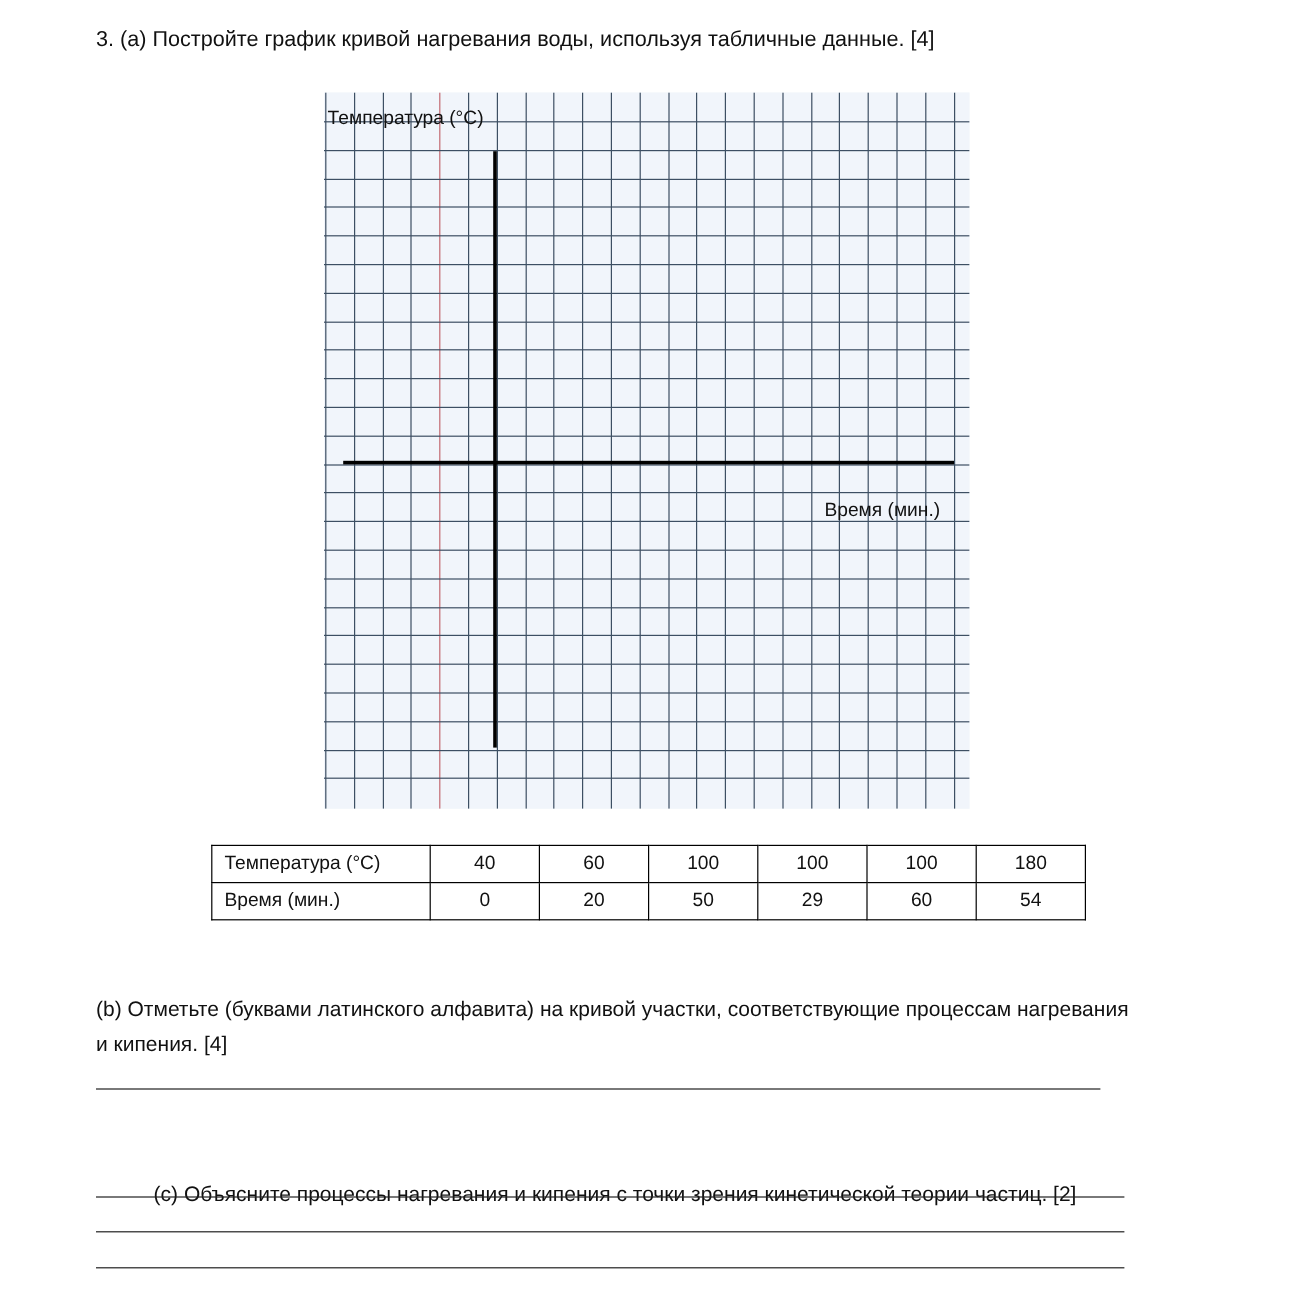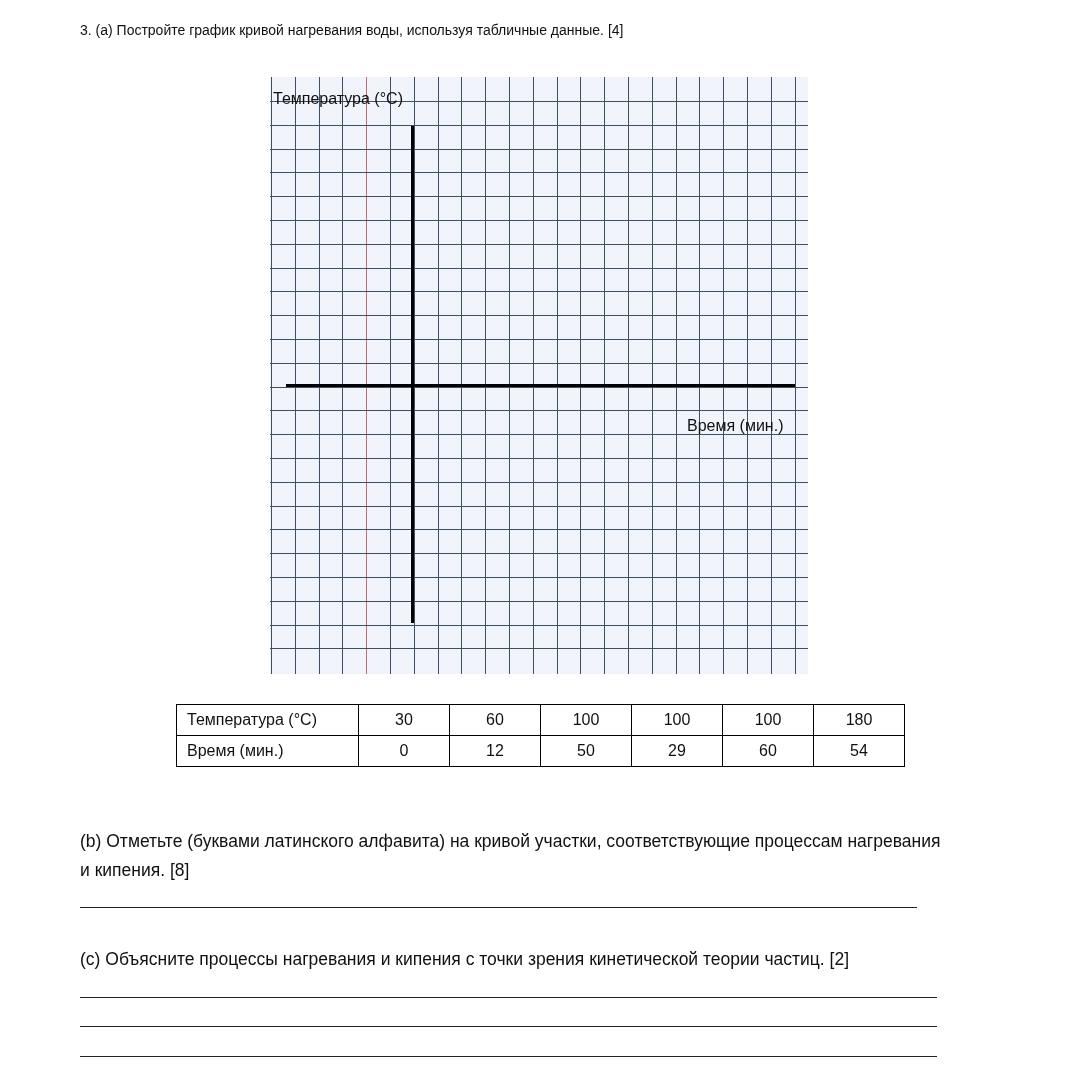--- a/index.html
+++ b/index.html
@@ -1,19 +1,19 @@
 <!DOCTYPE html>
 <html><head>
 <meta charset="utf-8">
 <style>
   html, body { margin: 0; padding: 0; background: #ffffff; }
   body { width: 1080px; height: 1079px; position: relative; overflow: hidden;
          font-family: "Liberation Sans", "DejaVu Sans", sans-serif; color: #111; }
   .abs { position: absolute; }
-  .q-title { left: 80px; top: 22px; font-size: 14px; white-space: nowrap; }
+  .q-title { left: 80px; top: 22px; font-size: 18px; white-space: nowrap; }
   .paper { left: 270px; top: 77px; width: 538px; height: 597px; background: #f1f5fb; overflow: hidden; }
   .gline-v { position: absolute; top: 0; bottom: 0; width: 1px; background: #3d4f63; }
   .gline-h { position: absolute; left: 0; right: 0; height: 1px; background: #3d4f63; }
   .gline-v.margin { background: #c26a72; width: 1px; }
   .axis-y { position: absolute; left: 141px; top: 49px; width: 3px; height: 497px; background: #000; }
   .axis-x { position: absolute; left: 16px; top: 307px; width: 509px; height: 3px; background: #000; }
   .ylabel { position: absolute; left: 3px; top: 13px; font-size: 16px; white-space: nowrap; color: #111; }
   .xlabel { position: absolute; left: 417px; top: 340px; font-size: 16px; white-space: nowrap; color: #111; }
   table.data { position: absolute; left: 176px; top: 704px; border-collapse: collapse; font-size: 16px; }
   table.data td { border: 1px solid #000; height: 30px; padding: 0; text-align: center; }
@@ -78,39 +78,39 @@
   <div class="ylabel">Температура (°C)</div>
   <div class="xlabel">Время (мин.)</div>
   <div class="axis-y"></div>
   <div class="axis-x"></div>
 </div>
 
 <table class="data">
   <tbody>
       <tr>
     <td class="head">Температура (°C)</td>
-    <td class="val">30</td>
+    <td class="val">40</td>
     <td class="val">60</td>
     <td class="val">100</td>
     <td class="val">100</td>
     <td class="val">100</td>
     <td class="val">180</td>
   </tr>
   <tr>
     <td class="head">Время (мин.)</td>
     <td class="val">0</td>
-    <td class="val">12</td>
+    <td class="val">20</td>
     <td class="val">50</td>
     <td class="val">29</td>
     <td class="val">60</td>
     <td class="val">54</td>
   </tr>
 </tbody>
   </table>
 
 <div class="abs para" style="top:831px;">(b) Отметьте (буквами латинского алфавита) на кривой участки, соответствующие процессам нагревания</div>
-<div class="abs para" style="top:860px;">и кипения. [8]</div>
+<div class="abs para" style="top:860px;">и кипения. [4]</div>
 <div class="answer-line" style="top:907px; width:837px;"></div>
 
-<div class="abs para" style="top:949px;">(c) Объясните процессы нагревания и кипения с точки зрения кинетической теории частиц. [2]</div>
+<div class="abs para" style="top:985px;margin-left:48px;">(c) Объясните процессы нагревания и кипения с точки зрения кинетической теории частиц. [2]</div>
 <div class="answer-line" style="top:997px; width:857px;"></div>
 <div class="answer-line" style="top:1026px; width:857px;"></div>
 <div class="answer-line" style="top:1056px; width:857px;"></div>
 
 </body></html>

